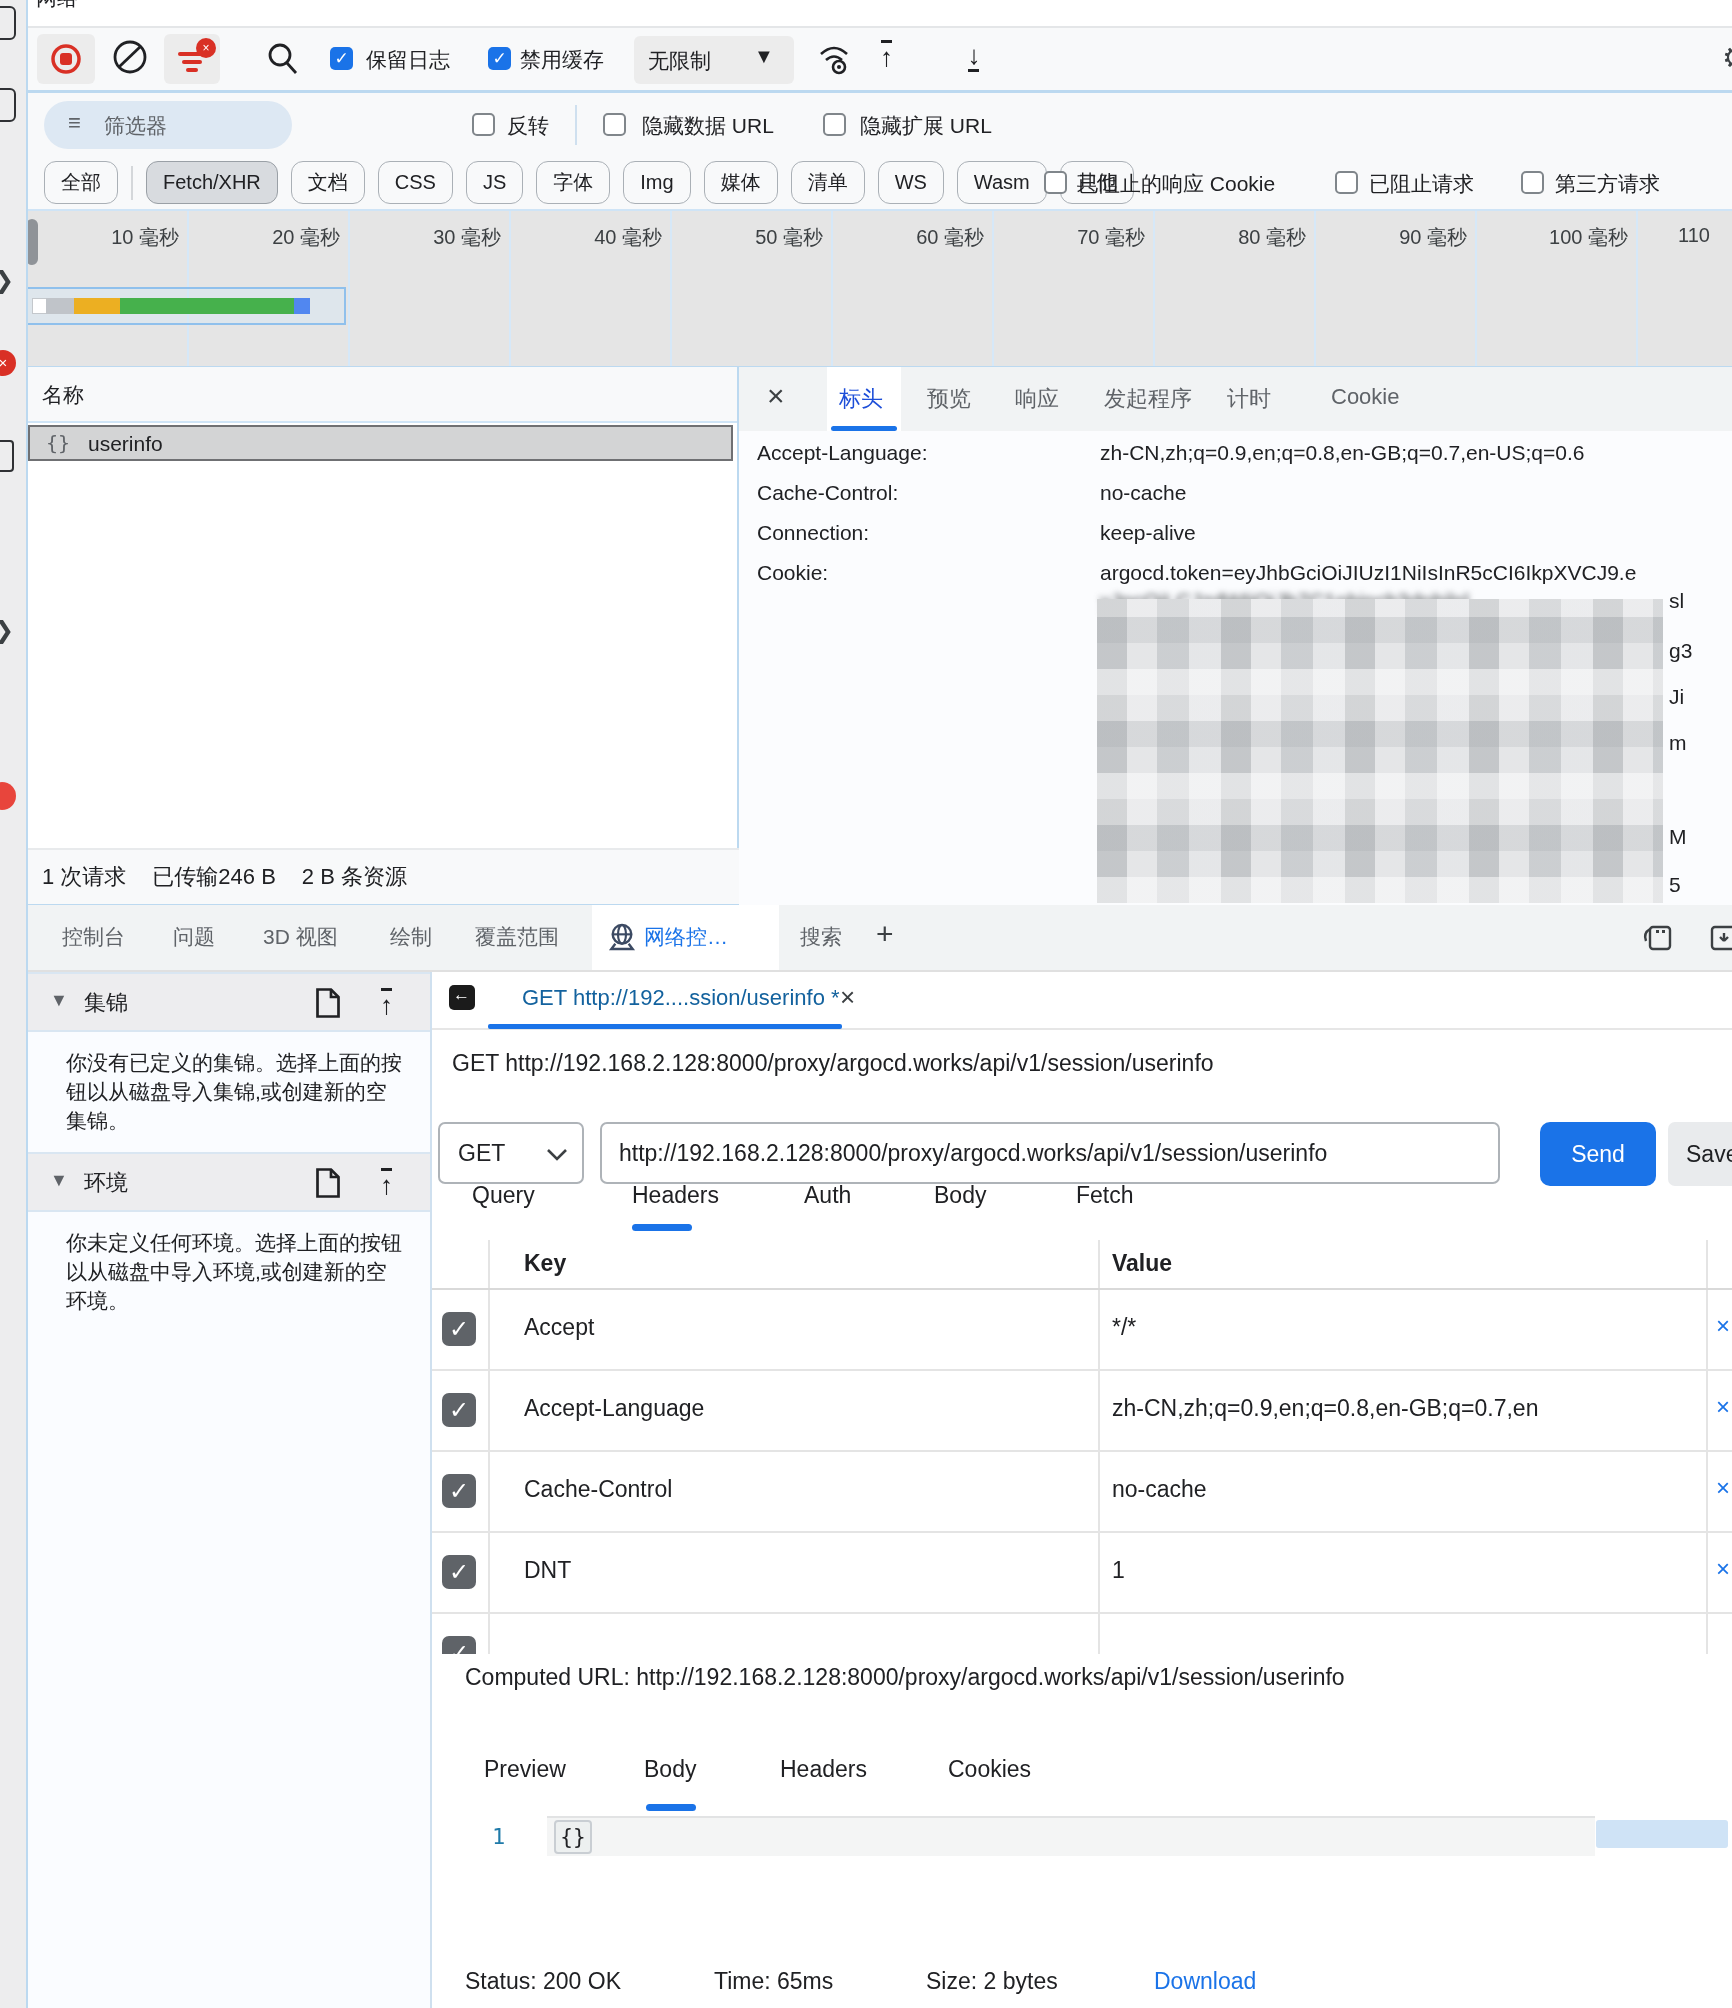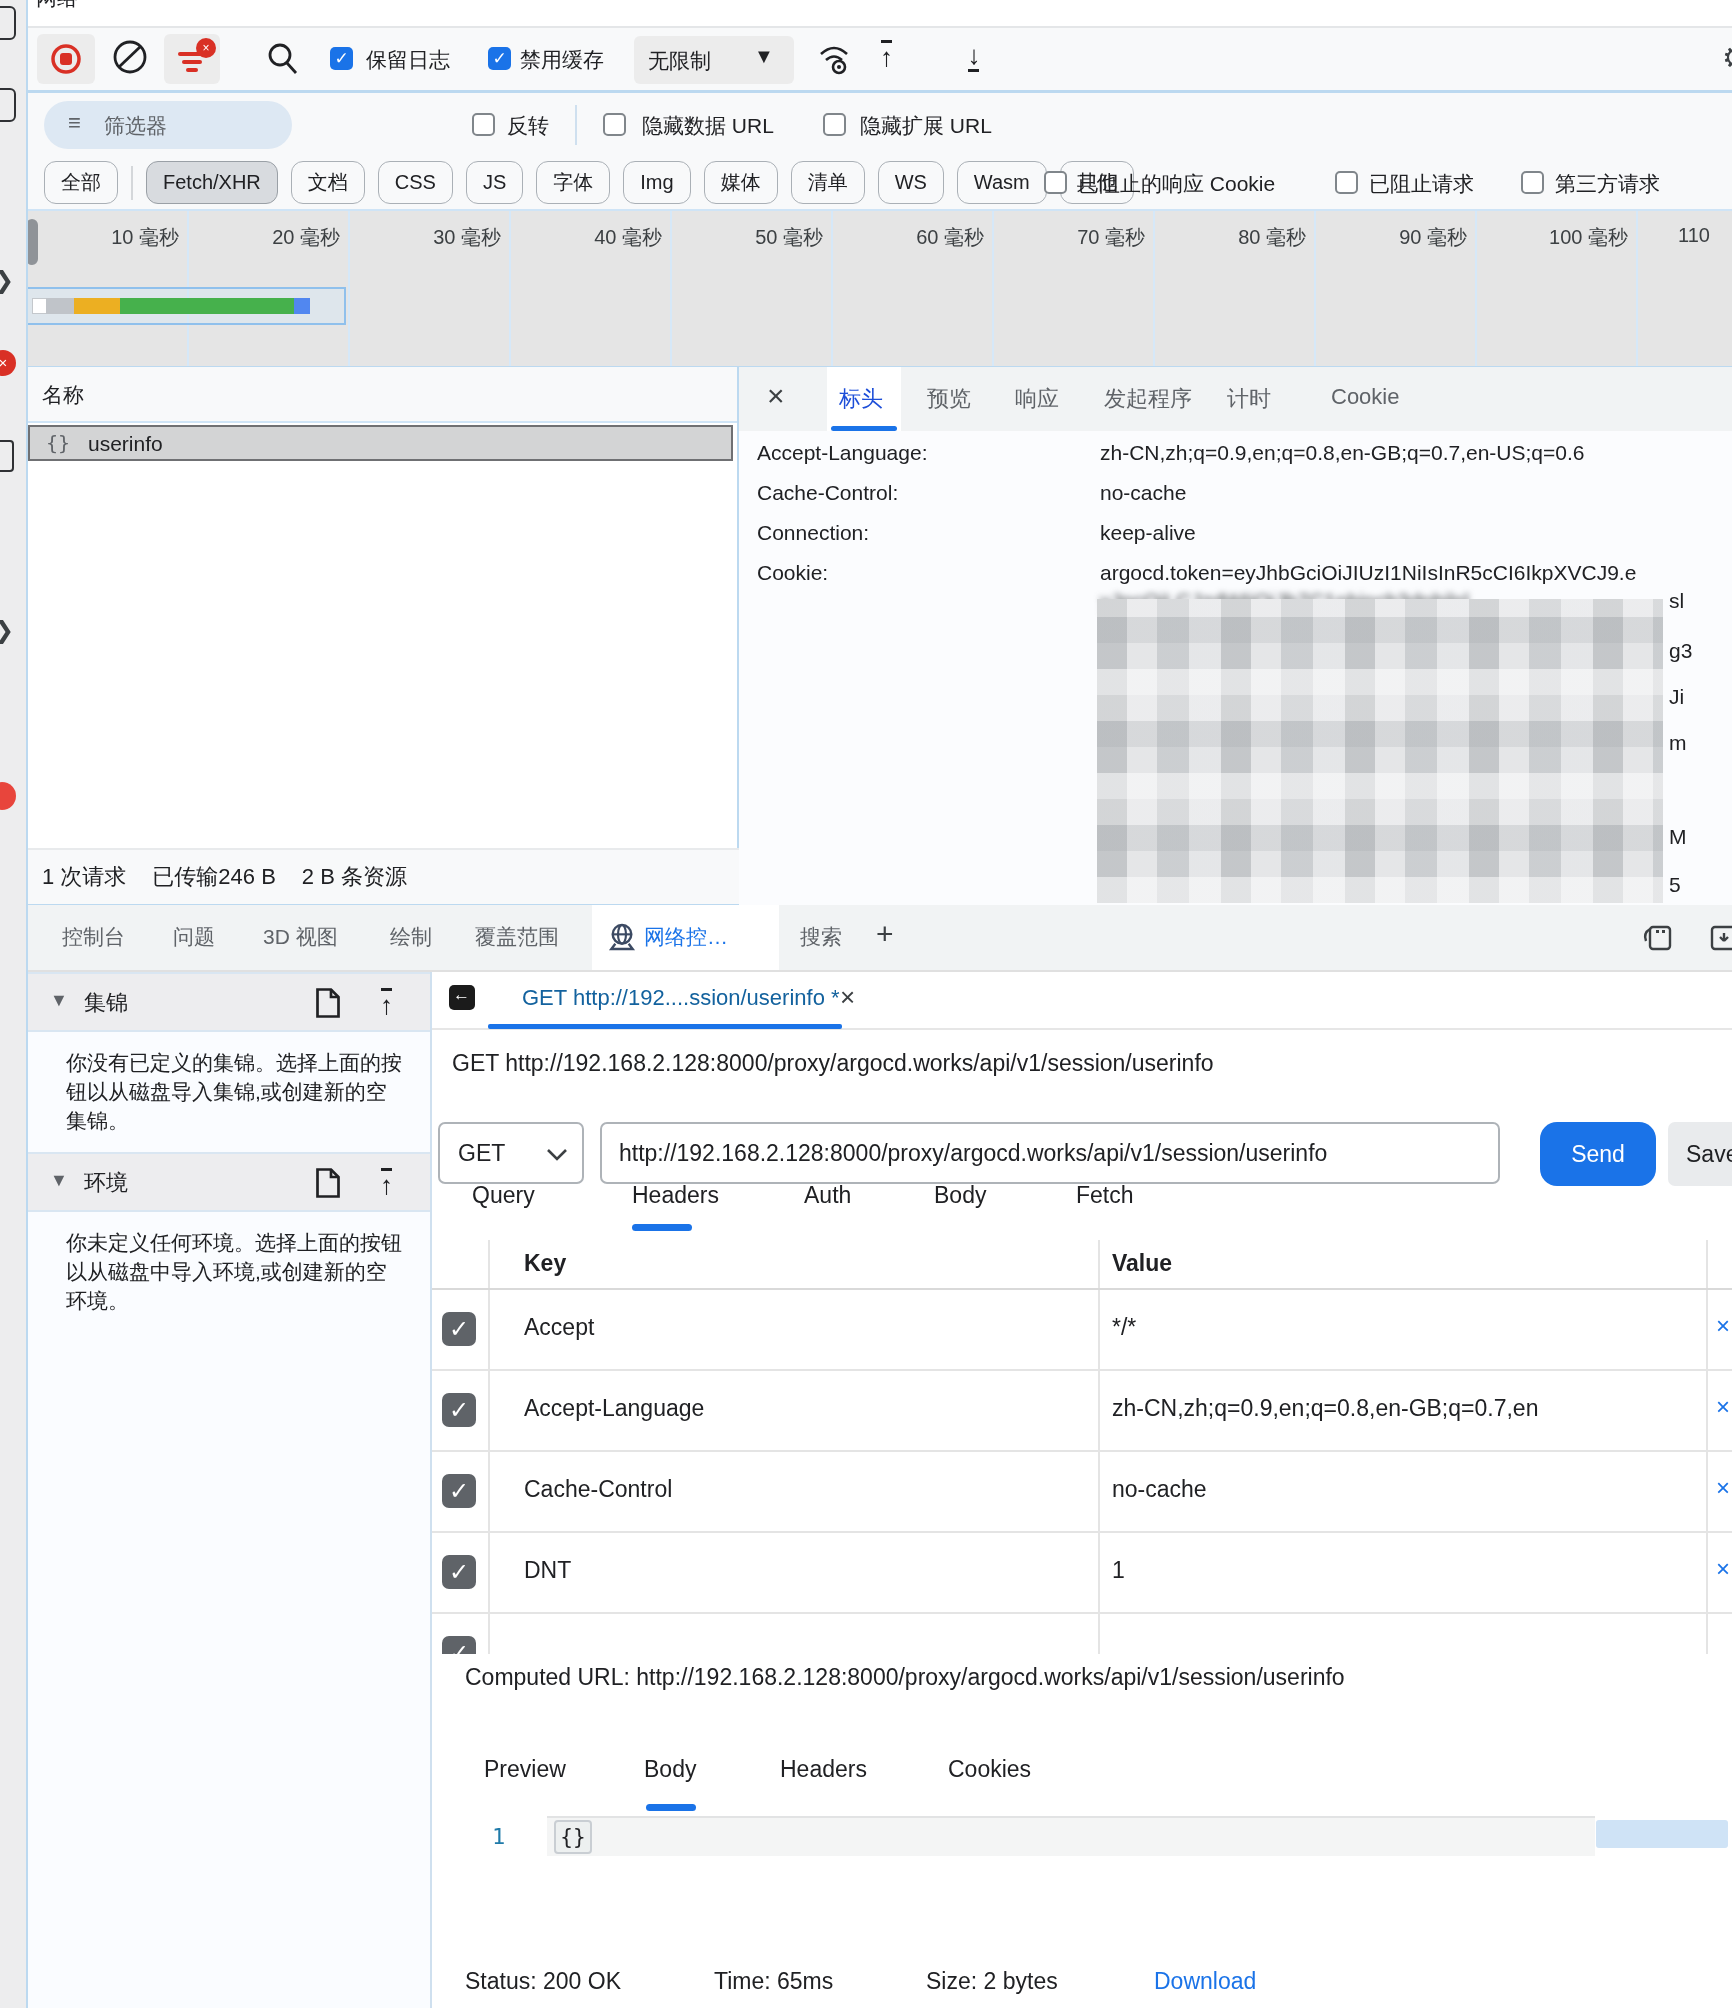--- a/index.html
+++ b/index.html
@@ -319,21 +319,21 @@
         <span class="abs t23" style="left:18px;top:16px;">GET</span>
         <span style="position:absolute;left:104px;top:20px;">
           <svg width="26" height="20" viewBox="0 0 26 20">
               <polyline points="4,6 13,15 22,6" fill="none" stroke="#3c4043" stroke-width="2.6"></polyline>
             </svg>
         </span>
       </div>
       <div class="inputbox" style="left:168px;top:150px;width:900px;height:62px;overflow:hidden;">
         <span class="abs t23" style="left:17px;top:16px;white-space:nowrap;">http://192.168.2.128:8000/proxy/argocd.works/api/v1/session/userinfo</span>
       </div>
-      <div class="abs" style="left:1108px;top:150px;width:116px;height:64px;background:#1a73e8;border-radius:17px;text-align:center;">
+      <div class="abs" style="left:1108px;top:150px;width:116px;height:64px;background:#1a73e8;border-radius:10px;text-align:center;">
         <span class="t23" style="color:#fff;line-height:64px;">Send</span>
       </div>
       <div class="abs" style="left:1236px;top:150px;width:110px;height:64px;background:#e9ebed;border-radius:7px;text-align:left;">
         <span class="t23" style="line-height:64px;margin-left:18px;">Save</span>
       </div>
 
       <span class="rtab" style="left:40px;top:210px;">Query</span>
       <span class="rtab" style="left:200px;top:210px;font-weight:bold;font-weight:normal;">Headers</span>
       <span class="rtab" style="left:372px;top:210px;">Auth</span>
       <span class="rtab" style="left:502px;top:210px;">Body</span>

